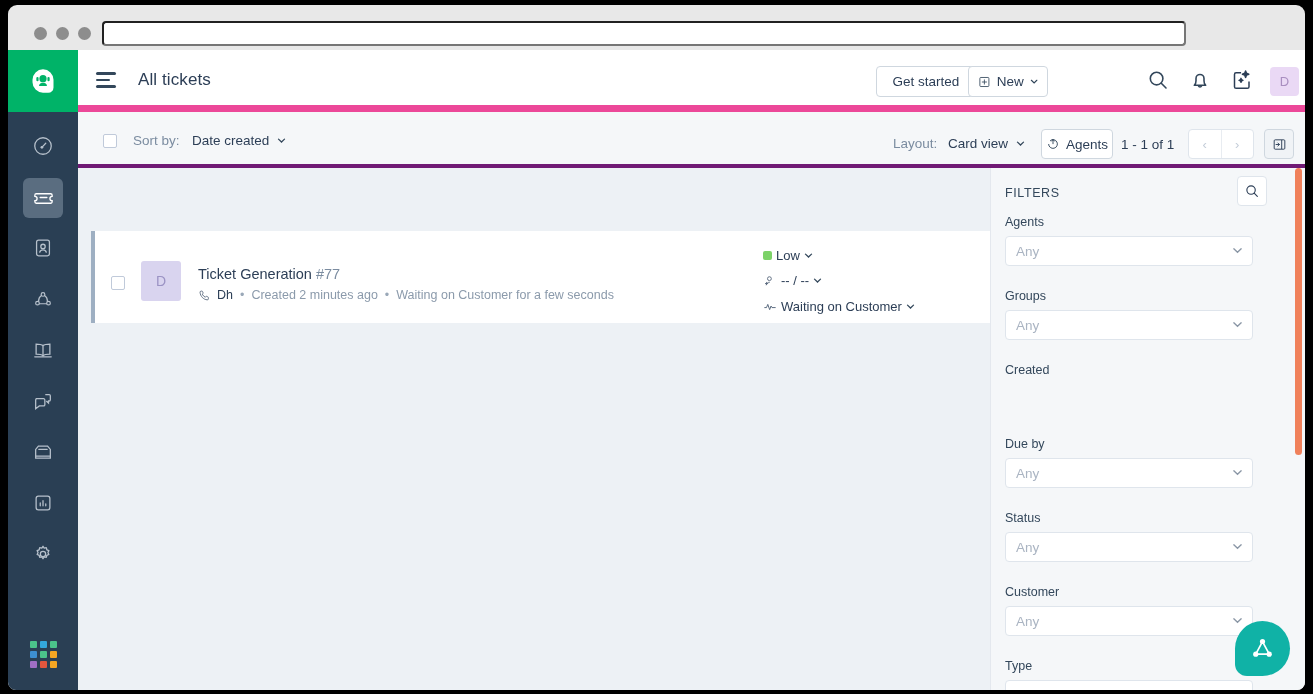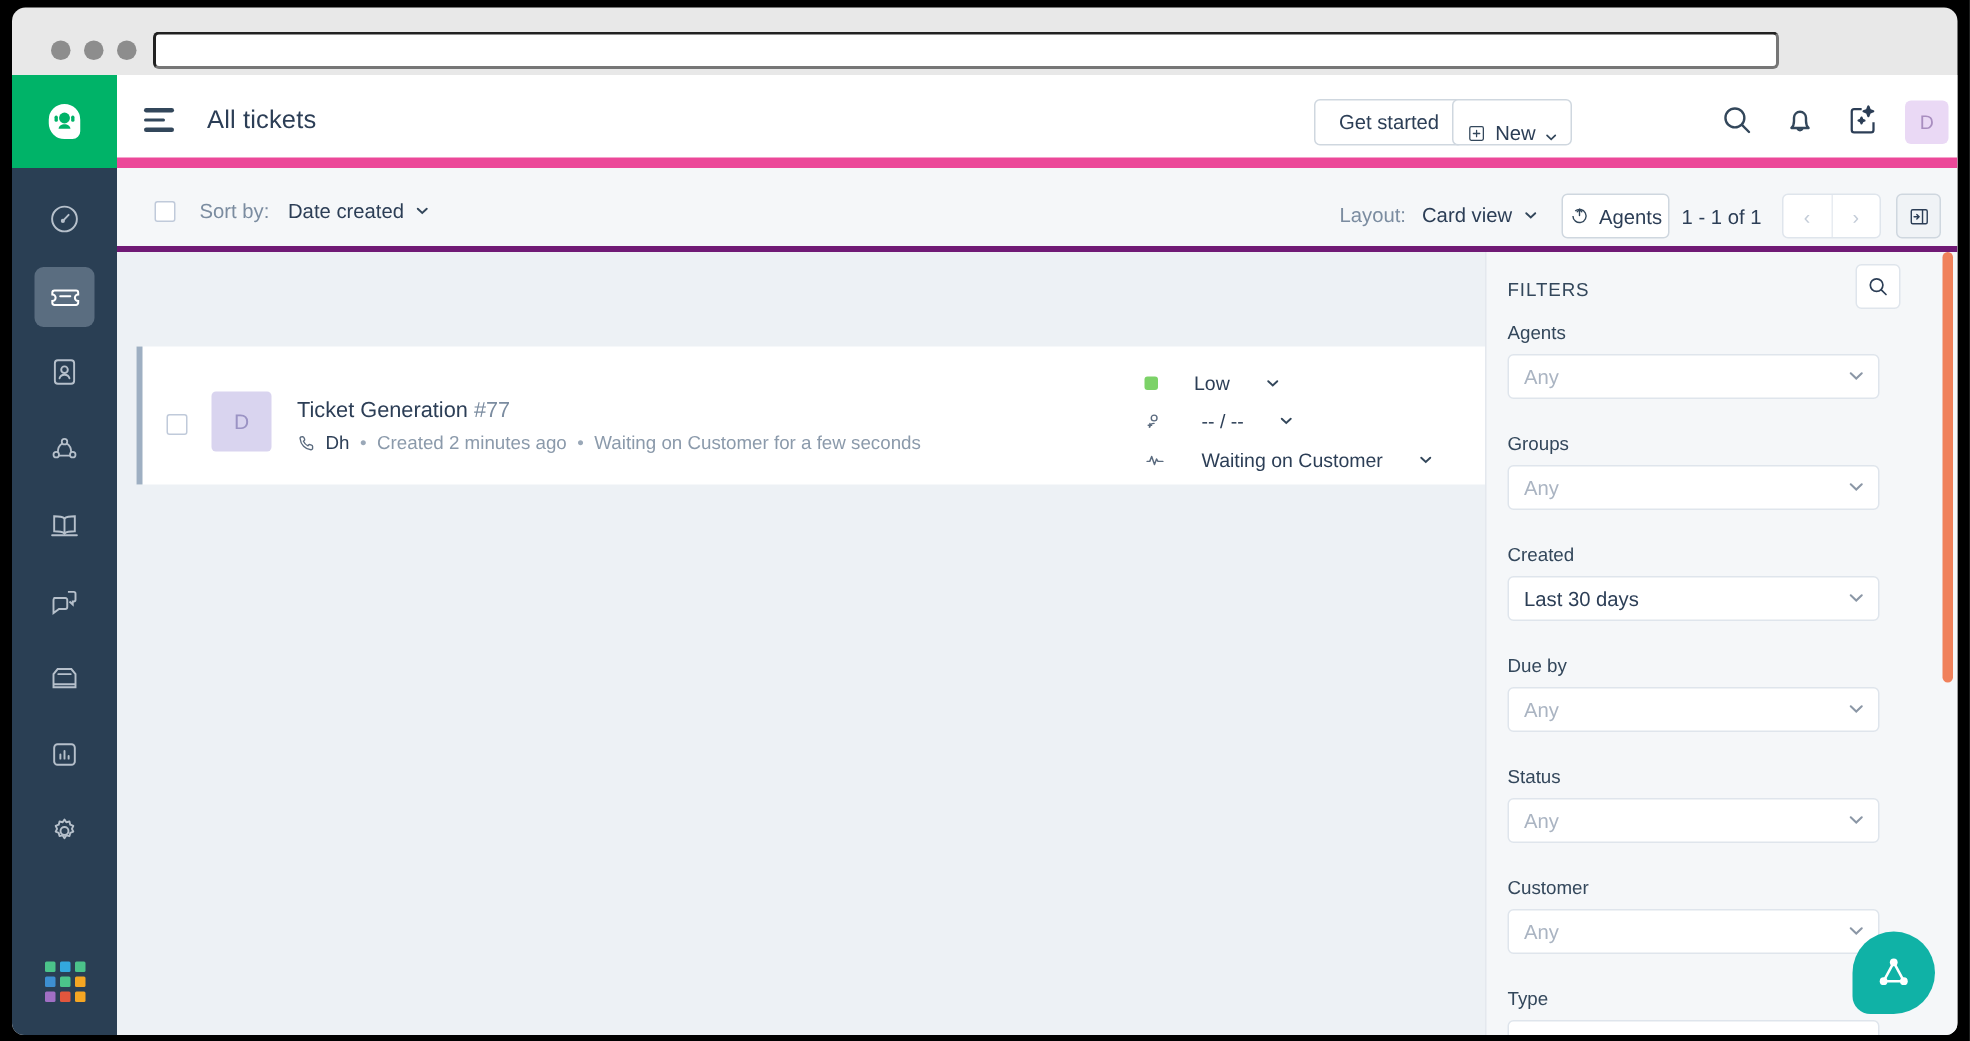--- a/index.html
+++ b/index.html
@@ -72,21 +72,21 @@
     font-size: 17px; color: #2c3e56; letter-spacing: .1px;
   }
   .hbtn {
     position: absolute; top: 16px; height: 31px;
     border: 1px solid #cfd7df; border-radius: 4px; background: #fff;
     font-size: 13.5px; color: #2c3e56; cursor: pointer;
     display: flex; align-items: center; justify-content: center; gap: 6px;
     padding: 0 12px; font-family: "Liberation Sans", sans-serif;
   }
   #btn-getstarted { left: 778px; width: 100px; margin-left: 20px; }
-  #btn-new { left: 890px; width: 80px; padding: 0 9px; align-items: flex-end; }
+  #btn-new { left: 890px; width: 80px; padding: 0 9px; }
   .hicon { position: absolute; top: 18px; cursor: pointer; }
   #icon-search { left: 1068px; }
   #icon-bell { left: 1110px; }
   #icon-ai { left: 1152px; }
   #avatar {
     position: absolute; left: 1192px; top: 17px; width: 29px; height: 29px;
     background: #ead9f5; border-radius: 4px; color: #a98ec0;
     font-size: 13px; display: flex; align-items: center; justify-content: center;
   }
   .caret { display: inline-block; }
@@ -144,21 +144,21 @@
   #card-title { position: absolute; left: 103px; top: 35px; font-size: 14.5px; color: #2c3e56; cursor: pointer; }
   #card-id { color: #7b8ca0; font-weight: normal; }
   #card-meta {
     position: absolute; left: 103px; top: 57px; font-size: 12.5px;
     display: flex; align-items: center; gap: 0;
   }
   #card-meta .requester { color: #2c3e56; margin-left: 6px; }
   #card-meta .sep { color: #9aa8b8; margin: 0 7px; }
   #card-meta .muted { color: #8b9aab; }
   .card-prop {
-    position: absolute; display: flex; align-items: center; gap: 24px;
+    position: absolute; display: flex; align-items: center; gap: 4px;
     font-size: 13px; color: #2c3e56; cursor: pointer;
   }
   #prop-priority { left: 668px; top: 17px; }
   #prop-assignee { left: 668px; top: 42px; }
   #prop-status  { left: 668px; top: 68px; }
   #priority-dot { width: 9px; height: 9px; border-radius: 2px; background: #7cd268; display: inline-block; }
 
   
   #filters {
     position: absolute; right: 0; top: 118px; width: 315px; bottom: 0;
@@ -467,26 +467,20 @@
             <span class="f-label">Groups</span>
             <div class="f-select">
               <span class="val">Any</span>
               <svg class="chev" width="11" height="11" viewBox="0 0 12 12" fill="none" stroke="#8b97a6" stroke-width="1.5">
                 <path d="M2 4.2L6 8l4-3.8" stroke-linecap="round"></path>
               </svg>
             </div>
           </div>
           <div class="f-group" style="top: 195px;">
             <span class="f-label">Created</span>
-            <div class="f-select filled">
-              <span class="val">Last 30 days</span>
-              <svg class="chev" width="11" height="11" viewBox="0 0 12 12" fill="none" stroke="#8b97a6" stroke-width="1.5">
-                <path d="M2 4.2L6 8l4-3.8" stroke-linecap="round"></path>
-              </svg>
-            </div>
           </div>
           <div class="f-group" style="top: 269px;">
             <span class="f-label">Due by</span>
             <div class="f-select">
               <span class="val">Any</span>
               <svg class="chev" width="11" height="11" viewBox="0 0 12 12" fill="none" stroke="#8b97a6" stroke-width="1.5">
                 <path d="M2 4.2L6 8l4-3.8" stroke-linecap="round"></path>
               </svg>
             </div>
           </div>

